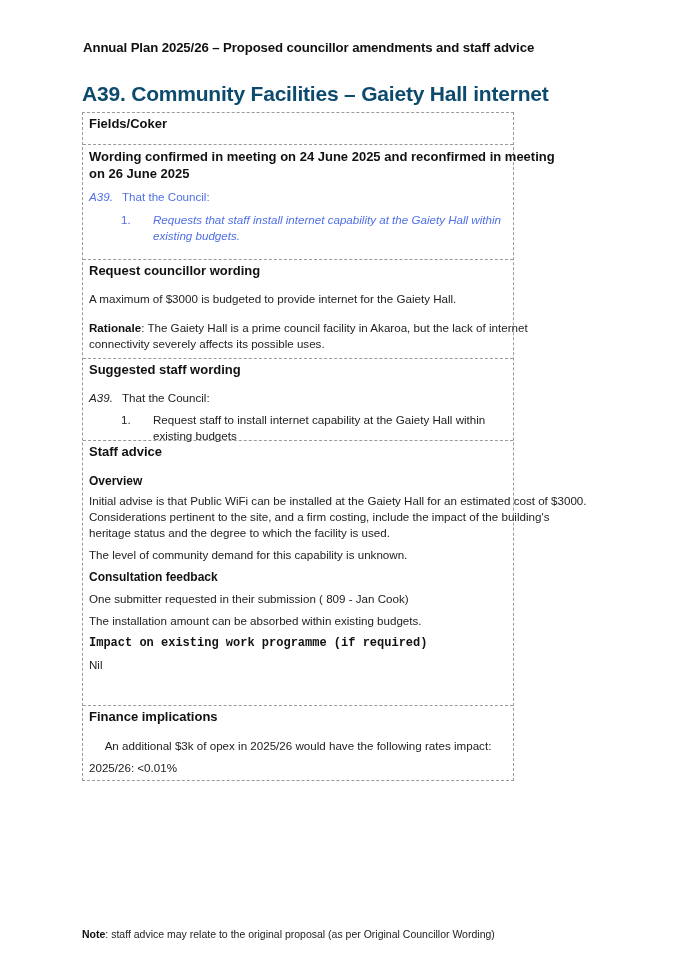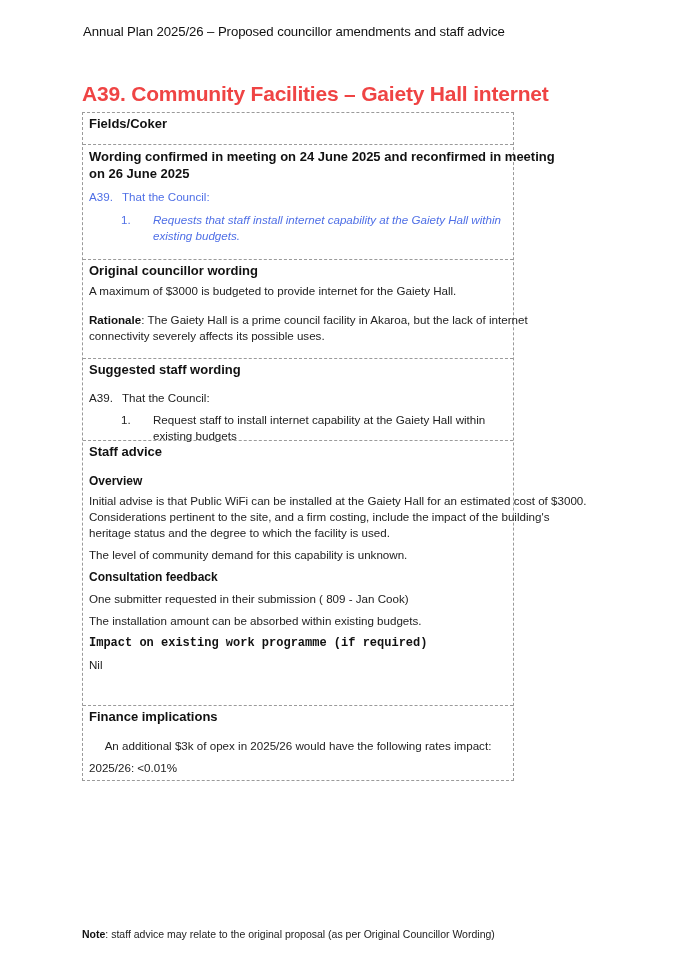--- a/index.html
+++ b/index.html
@@ -11,35 +11,35 @@
       width: 675px;
       height: 955px;
       position: relative;
       overflow: hidden;
       font-family: "Liberation Sans", sans-serif;
       color: #111111;
     }
     .doc-header {
       position: absolute;
       left: 83px;
-      top: 24px;
+      top: 40px;
       font-size: 13.2px;
-      font-weight: normal;
+      font-weight: bold;
       letter-spacing: -0.1px;
       color: #111;
     }
     .doc-title {
       position: absolute;
       left: 82px;
       top: 82px;
       margin: 0;
       font-size: 21px;
       font-weight: bold;
       letter-spacing: -0.2px;
-      color: #ef4444;
+      color: #0c4a6e;
     }
     .table {
       position: absolute;
       left: 82px;
       top: 112px;
       width: 432px;
       border: 1px dashed #9a9a9a;
       box-sizing: border-box;
     }
     .row {
@@ -74,21 +74,21 @@
       line-height: 16px;
       margin: 0;
       color: #222;
     }
     .blue { color: #4f6fe6; }
     .res-line {
       font-size: 11.6px;
       line-height: 16px;
       display: flex;
     }
-    .res-num { width: 33px; }
+    .res-num { width: 33px; font-style: italic; }
     .item-line {
       font-size: 11.6px;
       line-height: 16px;
       display: flex;
       padding-left: 32px;
     }
     .item-num { width: 32px; flex: none; }
     .item-text { flex: 1; }
     .footer-note {
       position: absolute;
@@ -118,22 +118,22 @@
       <span class="res-num">A39.</span>
       <span>That the Council:</span>
     </div>
     <div class="item-line blue" style="margin-top: 7px;">
       <span class="item-num">1.</span>
       <span class="item-text" style="max-width: 410px; font-style: italic;">Requests that staff install internet capability at the Gaiety Hall within existing budgets.</span>
     </div>
   </div>
 
   <div class="row row-original">
-    <p class="h-bold">Original councillor wording</p>
-    <p class="p" style="margin-top: 4px;">A maximum of $3000 is budgeted to provide internet for the Gaiety Hall.</p>
+    <p class="h-bold">Request councillor wording</p>
+    <p class="p" style="margin-top: 12px;">A maximum of $3000 is budgeted to provide internet for the Gaiety Hall.</p>
     <p class="p" style="margin-top: 13px; width: 460px;"><b style="color:#111;">Rationale</b><span>: The Gaiety Hall is a prime council facility in Akaroa, but the lack of internet connectivity severely affects its possible uses.</span></p>
   </div>
 
   <div class="row row-suggested">
     <p class="h-bold">Suggested staff wording</p>
     <div class="res-line" style="margin-top: 12px; color:#222;">
       <span class="res-num">A39.</span>
       <span>That the Council:</span>
     </div>
     <div class="item-line" style="margin-top: 6px; color:#222;">

